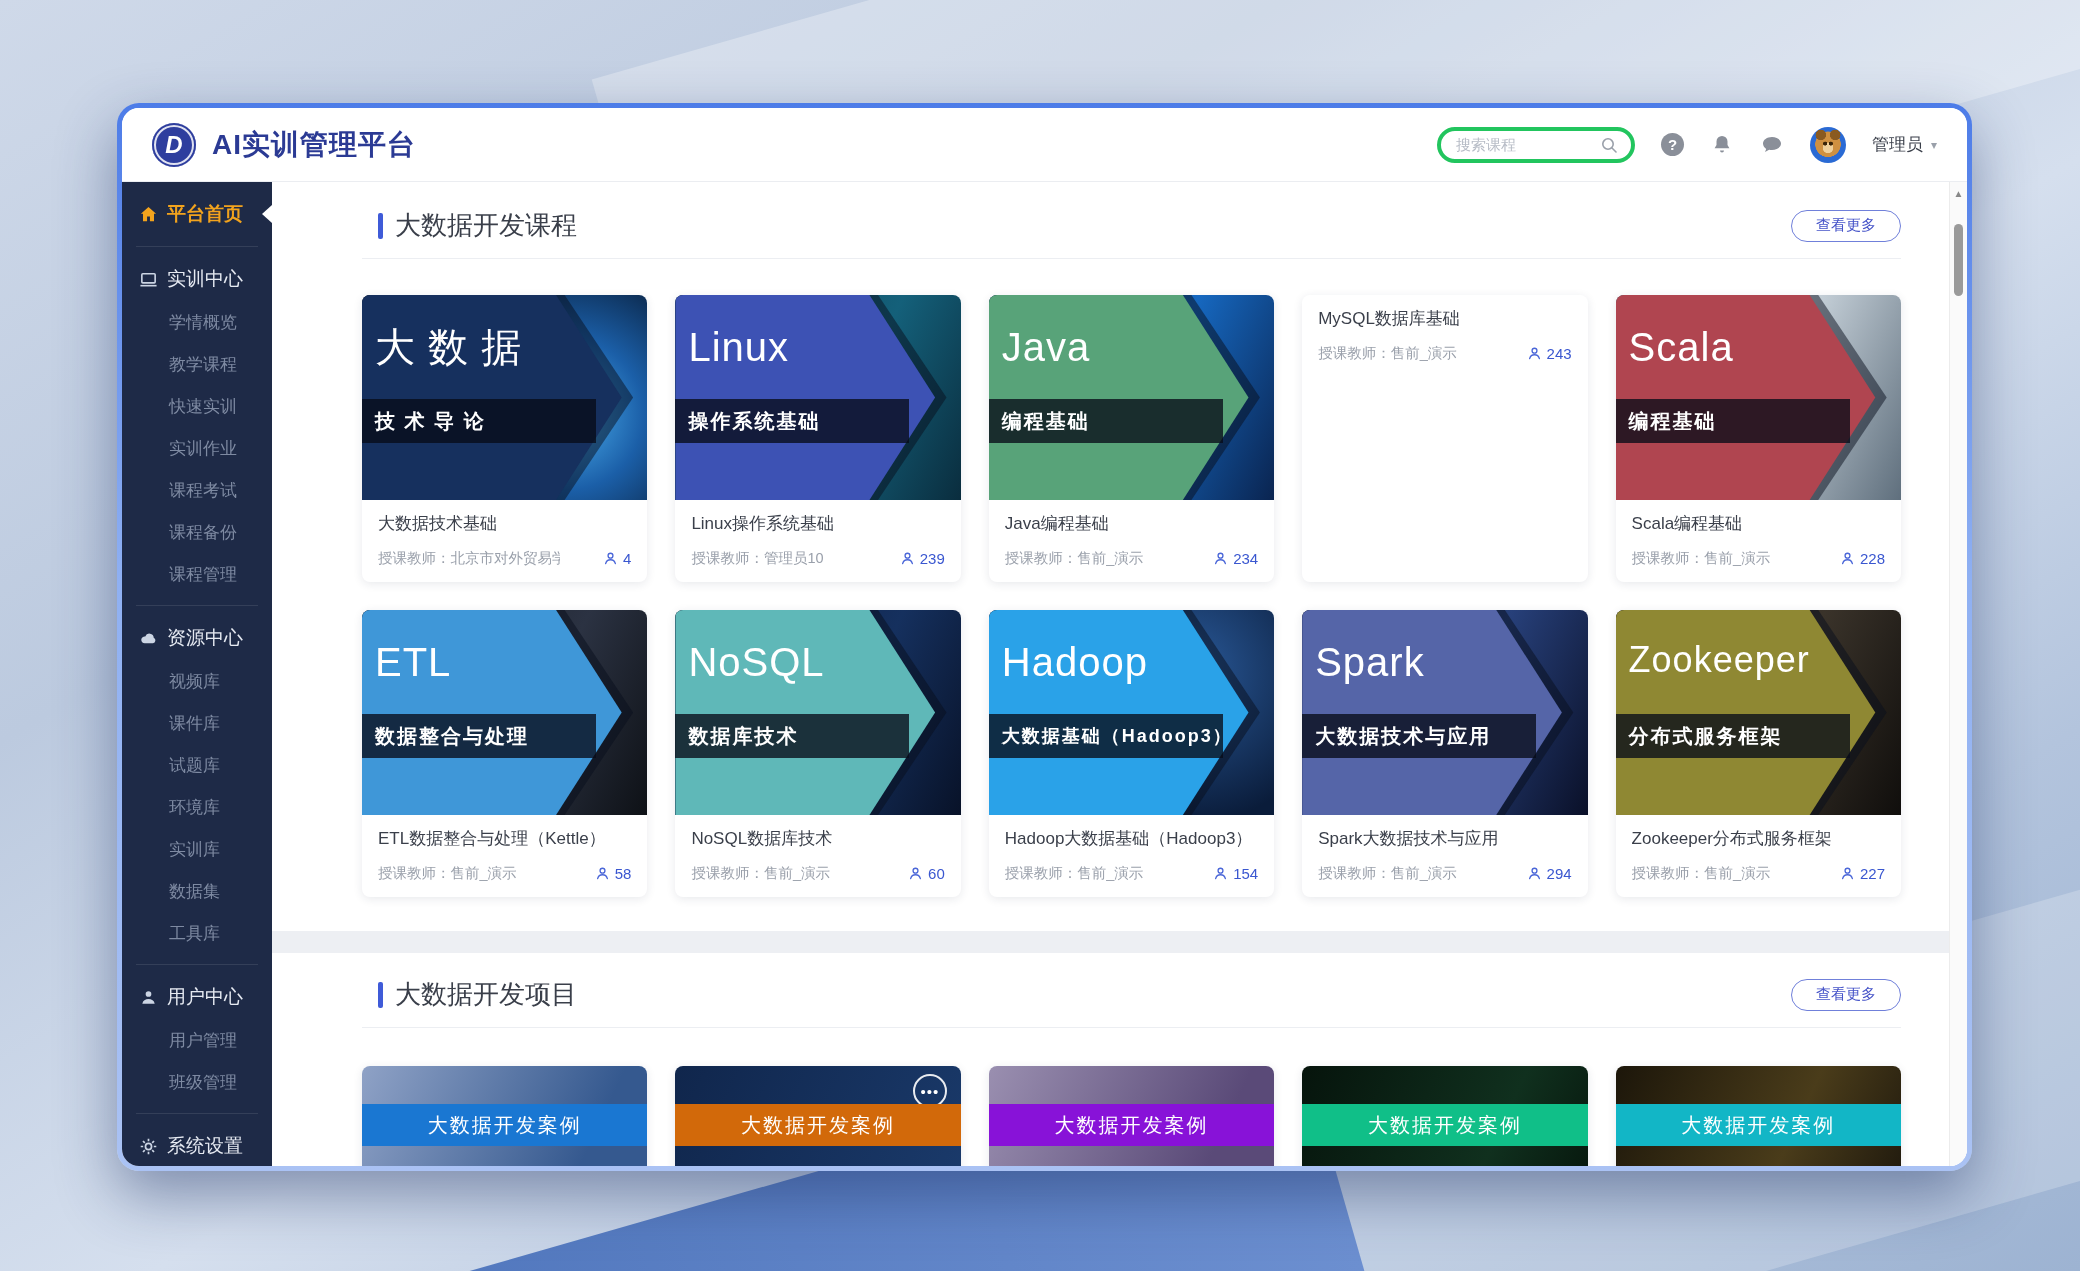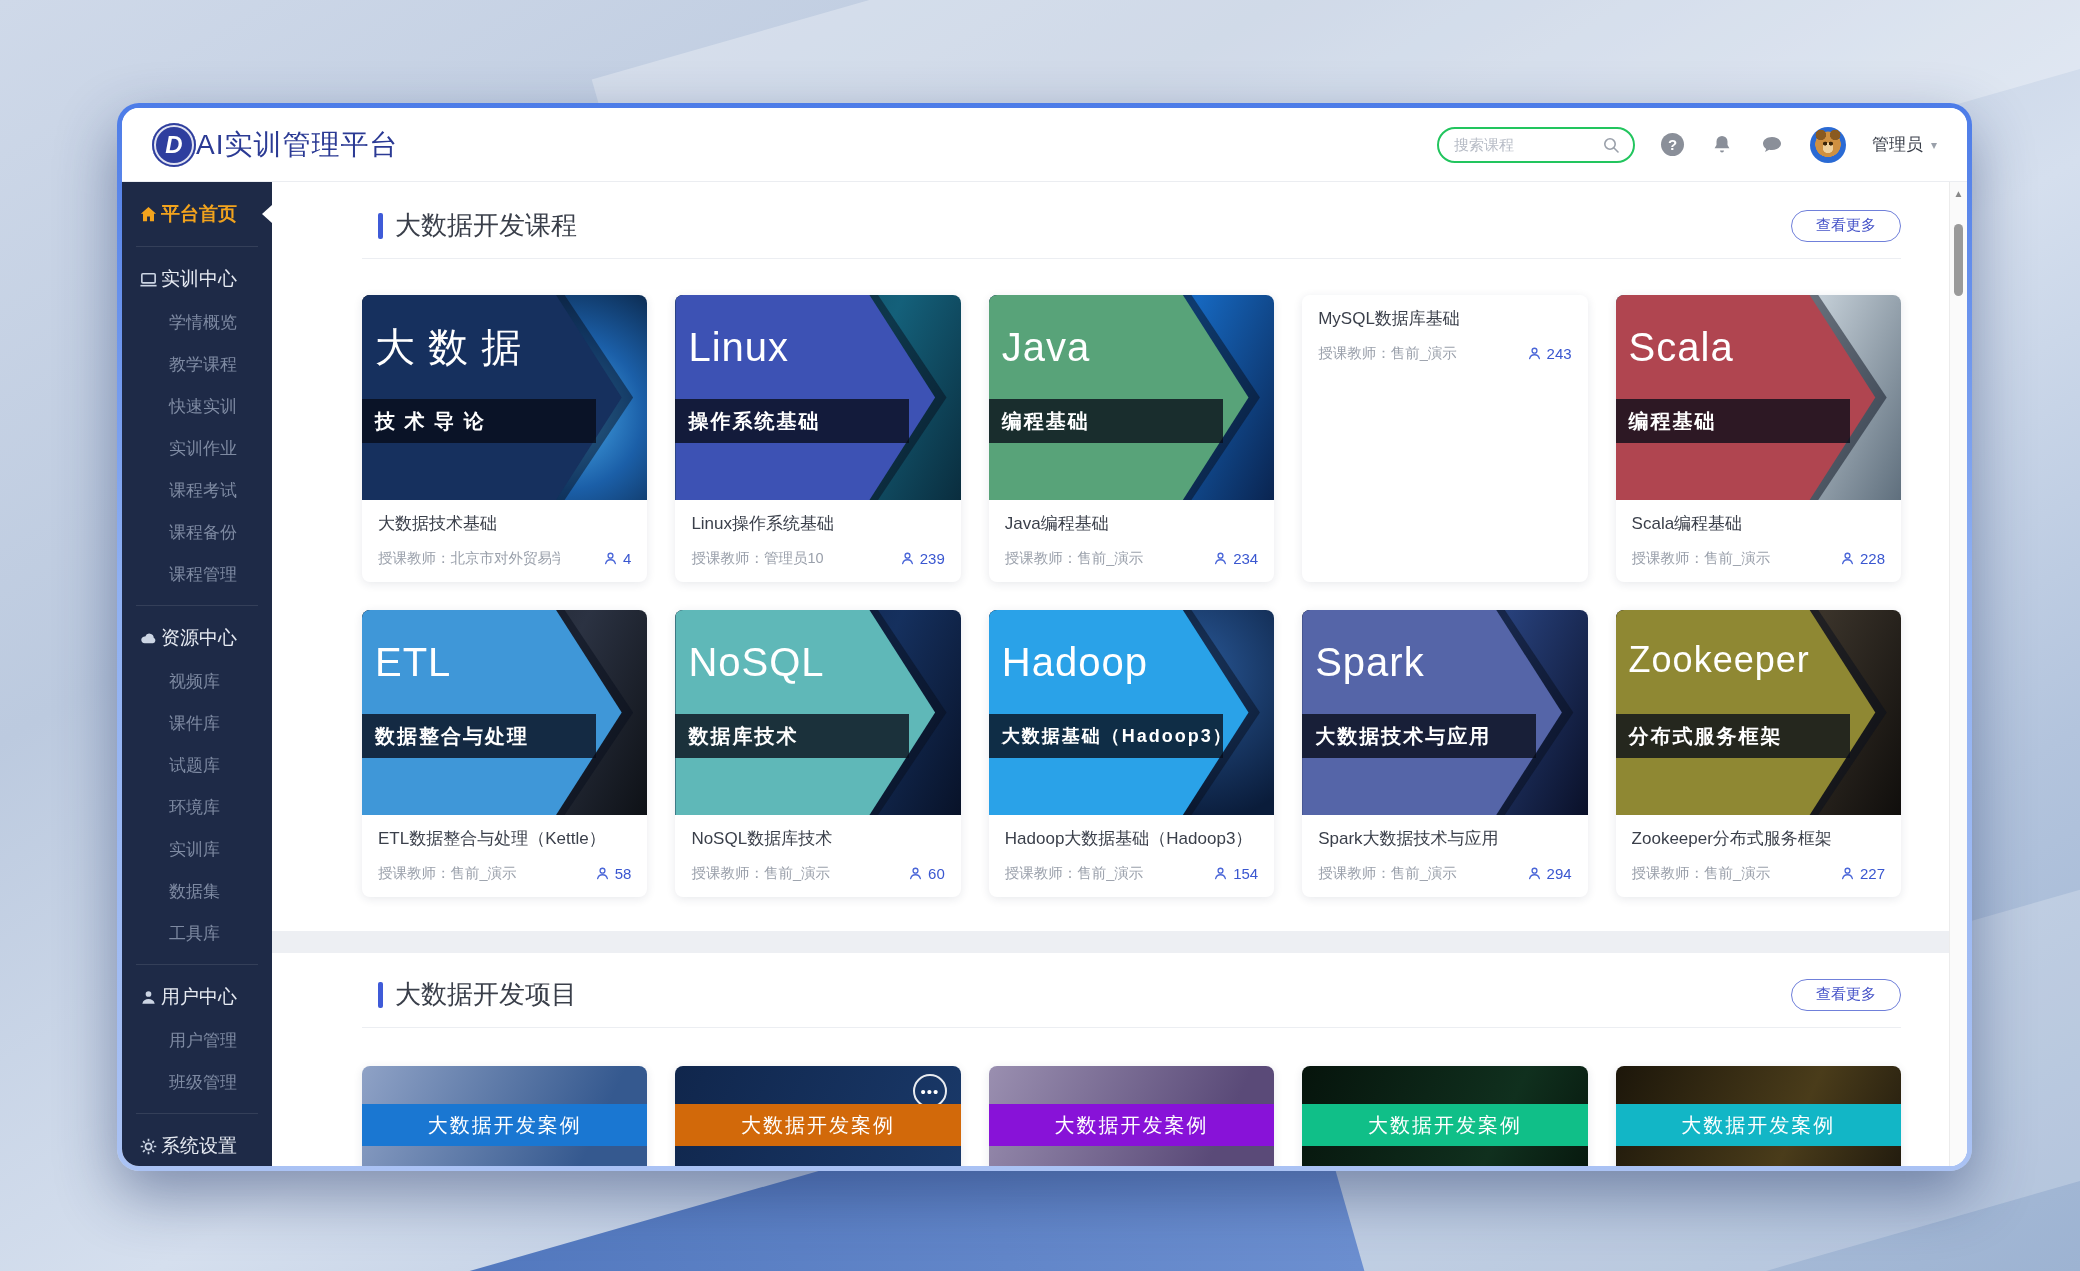--- a/index.html
+++ b/index.html
@@ -19,44 +19,44 @@
     border-radius:22px; padding:5px;
     background:linear-gradient(180deg,#4d7ce8,#8fb0f2 45%,#aac2f4);
     box-shadow:0 24px 60px rgba(25,45,95,0.45);
   }
   .window { width:100%; height:100%; border-radius:17px; overflow:hidden; background:#fff; display:flex; flex-direction:column; }
 
   
   .app-header { flex:0 0 74px; height:74px; display:flex; align-items:center; padding:0 30px; border-bottom:1px solid #ebedf1; background:#fff; }
   .logo { width:44px; height:44px; border-radius:50%; background:#2e3e9e; color:#fff; display:flex; align-items:center; justify-content:center;
           font-weight:bold; font-style:italic; font-size:24px; box-shadow:inset 0 0 0 2px #2e3e9e, inset 0 0 0 4px rgba(255,255,255,.85); }
-  .app-title { font-size:28px; font-weight:normal; color:#2b3a94; letter-spacing:1px; }
+  .app-title { margin-left:16px; font-size:28px; font-weight:bold; color:#2b3a94; letter-spacing:1px; }
   .header-right { margin-left:auto; display:flex; align-items:center; gap:26px; }
-  .search-box { width:198px; height:36px; border:2px solid #22c55e; border-radius:18px; display:flex; align-items:center; padding:0 13px; gap:24px; background:#fff; }
+  .search-box { width:198px; height:36px; border:4px solid #22c55e; border-radius:18px; display:flex; align-items:center; padding:0 13px; gap:24px; background:#fff; }
   .search-box input { border:none; outline:none; flex:1; min-width:0; font-size:15px; color:#333; background:transparent; font-family:inherit; }
   .search-box input::placeholder { color:#b7bcc6; }
   .icon-btn { display:flex; align-items:center; cursor:pointer; }
   .help-circle { width:23px; height:23px; border-radius:50%; background:#8a8f99; color:#fff; font-weight:bold; font-size:15px; display:flex; align-items:center; justify-content:center; }
   .avatar { width:36px; height:36px; border-radius:50%; cursor:pointer;
     background:
       radial-gradient(circle at 42% 46%, #3a2408 0 1.8px, transparent 2.2px),
       radial-gradient(circle at 58% 46%, #3a2408 0 1.8px, transparent 2.2px),
       radial-gradient(circle at 50% 58%, #f0d09a 0 5px, transparent 5.5px),
       radial-gradient(circle at 30% 22%, #8a5a20 0 5px, transparent 5.5px),
       radial-gradient(circle at 70% 22%, #8a5a20 0 5px, transparent 5.5px),
       radial-gradient(circle at 50% 48%, #cf9040 0 12.5px, transparent 13px),
       #2a6ad4; }
   .user-wrap { display:flex; align-items:center; gap:8px; cursor:pointer; }
   .user-name { font-size:17px; color:#3a3f4a; }
   .caret { font-size:12px; color:#9aa0aa; }
 
   
   .app-body { flex:1; display:flex; min-height:0; }
   .sidebar { flex:0 0 150px; width:150px; background:#1e2a47; padding-top:10px; }
-  .side-item { position:relative; height:44px; display:flex; align-items:center; padding-left:16px; gap:3px; font-size:19px; color:#e6eaf2; cursor:pointer; }
+  .side-item { position:relative; height:44px; display:flex; align-items:center; padding-left:16px; gap:9px; font-size:19px; color:#e6eaf2; cursor:pointer; }
   .side-item.active { color:#f2a31d; font-weight:bold; }
   .notch { position:absolute; right:0; top:50%; margin-top:-9px; width:0; height:0;
            border-top:9px solid transparent; border-bottom:9px solid transparent; border-right:10px solid #ffffff; }
   .side-divider { height:1px; background:rgba(255,255,255,0.10); margin:10px 14px; }
   .side-sub { height:42px; display:flex; align-items:center; padding-left:47px; font-size:17px; color:#7e8aa2; cursor:pointer; }
   .side-icon { width:20px; height:20px; display:flex; align-items:center; justify-content:center; }
 
   .main { flex:1; background:#fff; position:relative; overflow:hidden; min-width:0; }
   .main-inner { padding:0 66px 0 90px; }
   .section-head { display:flex; align-items:center; justify-content:space-between; padding-top:26px; }

